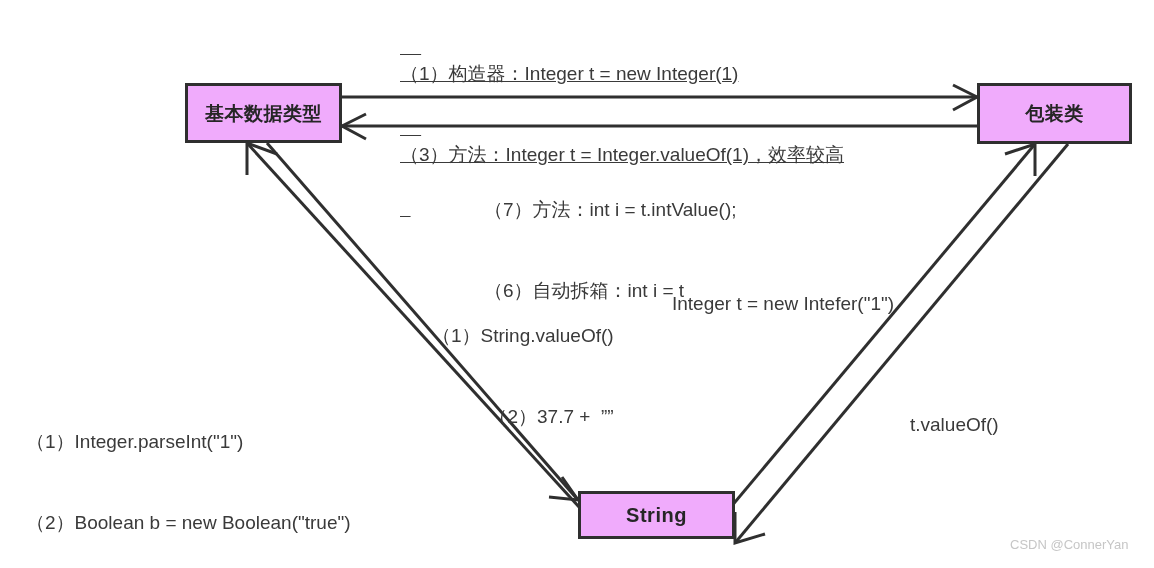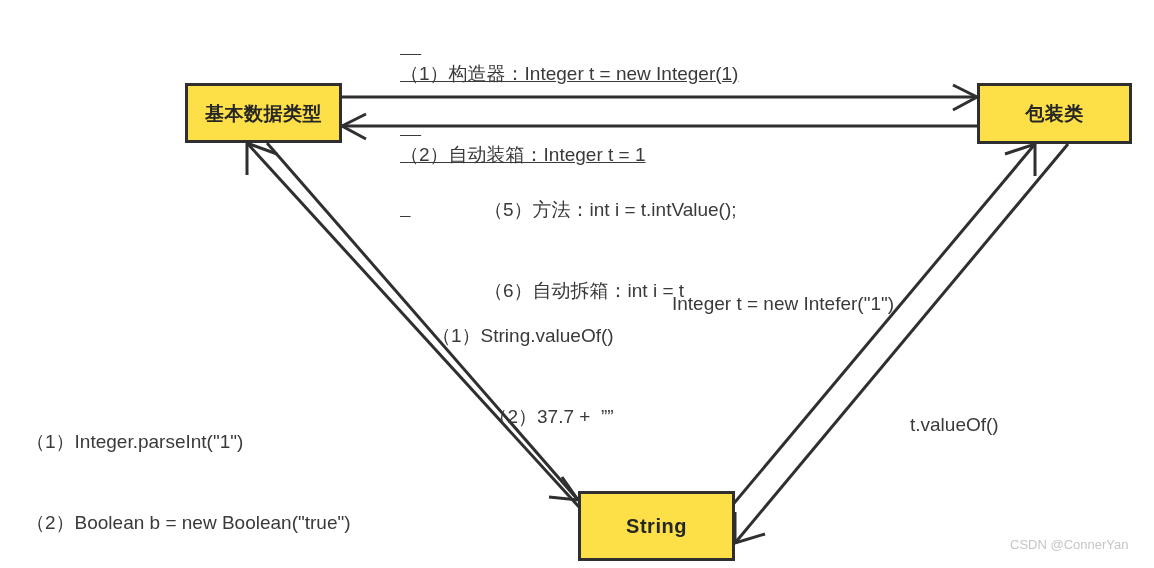--- a/index.html
+++ b/index.html
@@ -20,41 +20,41 @@
     position: absolute;
     left: 0;
     top: 0;
     width: 1154px;
     height: 568px;
   }
   .node {
     position: absolute;
     box-sizing: border-box;
     border: 3px solid #2f2f2f;
-    background: #fde047;
+    background: #f0abfc;
     display: flex;
     align-items: center;
     justify-content: center;
     font-weight: bold;
     color: #262626;
     letter-spacing: 0.5px;
   }
   .node-label {
     font-size: 19px;
     line-height: 1;
     white-space: nowrap;
   }
   #node-primitive {
     left: 185px;  top: 83px;  width: 157px; height: 60px;
   }
   #node-wrapper {
     left: 977px;  top: 83px;  width: 155px; height: 61px;
   }
   #node-string {
-    left: 578px;  top: 491px; width: 157px; height: 70px;
+    left: 578px;  top: 491px; width: 157px; height: 48px;
   }
   #node-string .node-label { font-size: 20px; }
 
   .anno {
     position: absolute;
     font-size: 19px;
     line-height: 27px;
     color: #3a3a3a;
     white-space: pre;
   }
@@ -112,25 +112,25 @@
   <div class="node" id="node-wrapper">
     <span class="node-label">包装类</span>
   </div>
 
   <div class="node" id="node-string">
     <span class="node-label">String</span>
   </div>
 
   <div class="anno" id="anno-boxing">
     <div>（1）构造器：Integer t = new Integer(1)</div>
-    <div>（2）自动装箱：Integer t = 1</div>
+    <div>（3）方法：Integer t = Integer.valueOf(1)，效率较高</div>
   </div>
 
   <div class="anno" id="anno-unboxing">
-    <div>（5）方法：int i = t.intValue();</div>
+    <div>（7）方法：int i = t.intValue();</div>
     <div>（6）自动拆箱：int i = t</div>
   </div>
 
   <div class="anno" id="anno-str2wrap">
     <div>Integer t = new Intefer("1")</div>
   </div>
 
   <div class="anno" id="anno-prim2str">
     <div>（1）String.valueOf()</div>
     <div>（2）37.7 +  ””</div>

